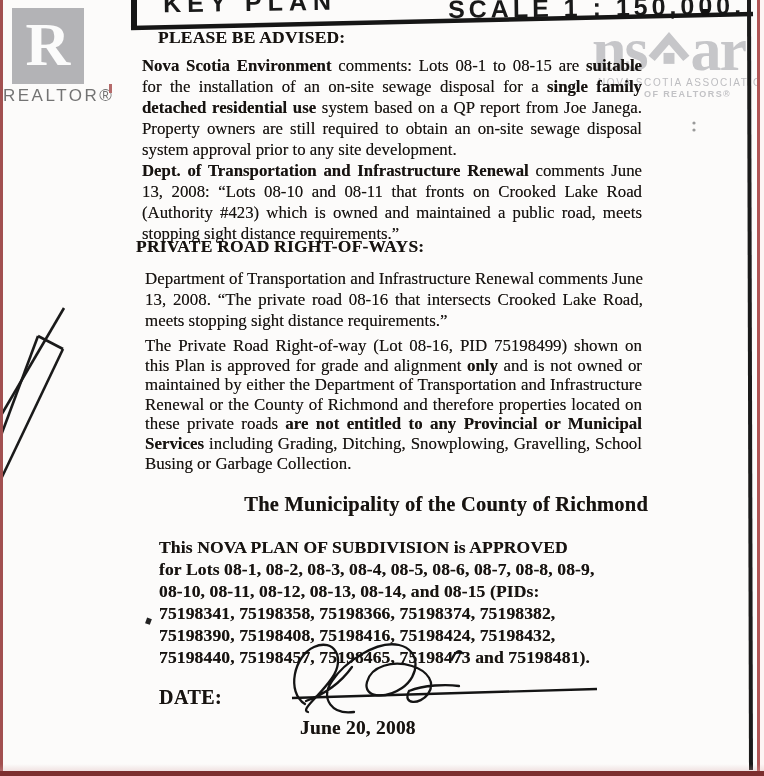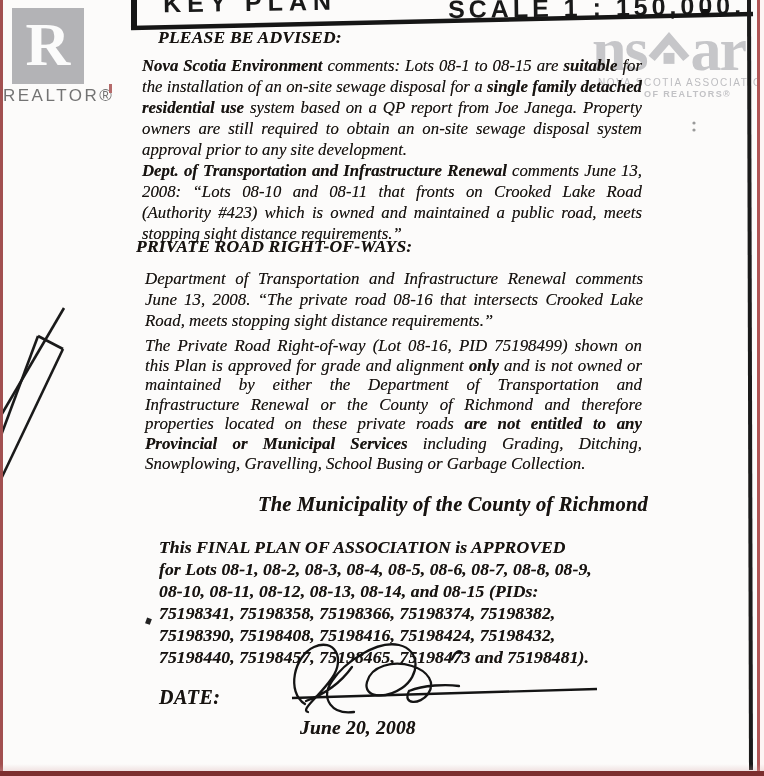--- a/index.html
+++ b/index.html
@@ -64,21 +64,21 @@
   .h-private{left:136px;top:236px;font-weight:bold;font-size:17.5px;letter-spacing:.2px;}
   .p-private{left:145px;top:268px;width:498px;font-size:16.9px;line-height:21px;text-align:justify;}
   .p-row{left:145px;top:336px;width:497px;font-size:16.9px;line-height:19.6px;text-align:justify;}
   .h-muni{left:148px;top:493px;width:500px;text-align:right;font-weight:bold;font-size:20.5px;letter-spacing:.2px;}
   .approval{left:159px;top:536px;font-weight:bold;font-size:17.6px;line-height:22px;letter-spacing:.1px;white-space:nowrap;}
   .endorsed{left:159px;top:674px;font-weight:bold;font-size:20px;letter-spacing:.5px;}
   .signer{left:299px;top:699px;font-size:15.5px;letter-spacing:.2px;}
   .datelab{left:159px;top:686px;font-weight:bold;font-size:20px;letter-spacing:.5px;}
   .dateval{left:300px;top:717px;font-weight:bold;font-size:19.5px;letter-spacing:.2px;}
   .txt span.b{font-weight:bold;}
-  .txt{text-shadow:0 0 .4px rgba(20,16,12,.55);font-style:italic;}
+  .txt{text-shadow:0 0 .4px rgba(20,16,12,.55);}
 
   
   .lineart{position:absolute;left:0;top:0;z-index:4;pointer-events:none;}
 </style>
 </head>
 <body>
 
 <div class="page">
 
   <div class="realtor">
@@ -105,21 +105,21 @@
   <div class="hdr scale">SCALE 1 : 150,000.</div>
 
   <div class="txt h-advised">PLEASE BE ADVISED:</div>
   <div class="txt p-nse"><span class="b">Nova Scotia Environment</span><span> comments: Lots 08-1 to 08-15 are </span><span class="b">suitable</span><span> for the installation of an on-site sewage disposal for a </span><span class="b">single family detached residential use</span><span> system based on a QP report from Joe Janega. Property owners are still required to obtain an on-site sewage disposal system approval prior to any site development.</span></div>
   <div class="txt p-dtir"><span class="b">Dept. of Transportation and Infrastructure Renewal</span><span> comments June 13, 2008: “Lots 08-10 and 08-11 that fronts on Crooked Lake Road (Authority #423) which is owned and maintained a public road, meets stopping sight distance requirements.”</span></div>
   <div class="txt h-private">PRIVATE ROAD RIGHT-OF-WAYS:</div>
   <div class="txt p-private"><span>Department of Transportation and Infrastructure Renewal comments June 13, 2008. “The private road 08-16 that intersects Crooked Lake Road, meets stopping sight distance requirements.”</span></div>
   <div class="txt p-row"><span>The Private Road Right-of-way (Lot 08-16, PID 75198499) shown on this Plan is approved for grade and alignment </span><span class="b">only</span><span> and is not owned or maintained by either the Department of Transportation and Infrastructure Renewal or the County of Richmond and therefore properties located on these private roads </span><span class="b">are not entitled to any Provincial or Municipal Services</span><span> including Grading, Ditching, Snowplowing, Gravelling, School Busing or Garbage Collection.</span></div>
   <div class="txt h-muni">The Municipality of the County of Richmond</div>
   <div class="txt approval">
-      <div>This FINAL PLAN OF ASSOCIATION is APPROVED</div>
+      <div>This NOVA PLAN OF SUBDIVISION is APPROVED</div>
       <div>for Lots 08-1, 08-2, 08-3, 08-4, 08-5, 08-6, 08-7, 08-8, 08-9,</div>
       <div>08-10, 08-11, 08-12, 08-13, 08-14, and 08-15 (PIDs:</div>
       <div>75198341, 75198358, 75198366, 75198374, 75198382,</div>
       <div>75198390, 75198408, 75198416, 75198424, 75198432,</div>
       <div>75198440, 75198457, 75198465, 75198473 and 75198481).</div>
     </div>
   <div class="txt datelab">DATE:</div>
   <div class="txt dateval">June 20, 2008</div>
 
   <svg class="lineart" width="764" height="776" viewBox="0 0 764 776">

